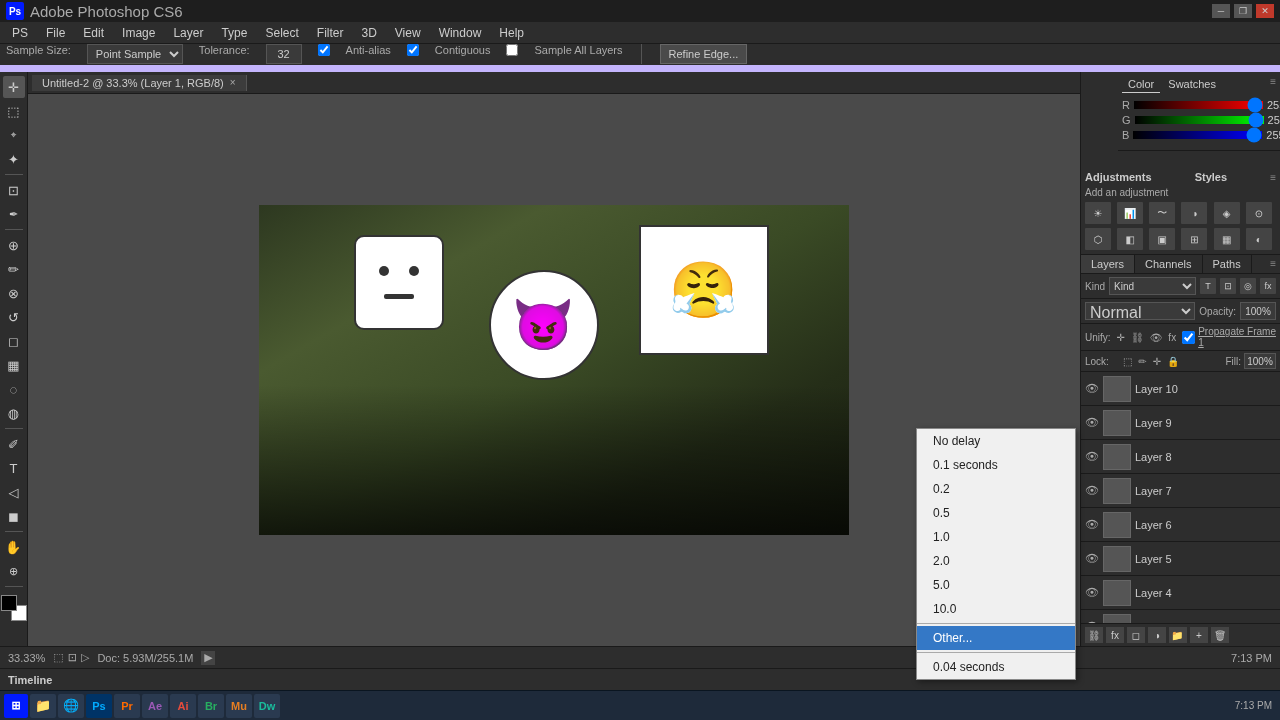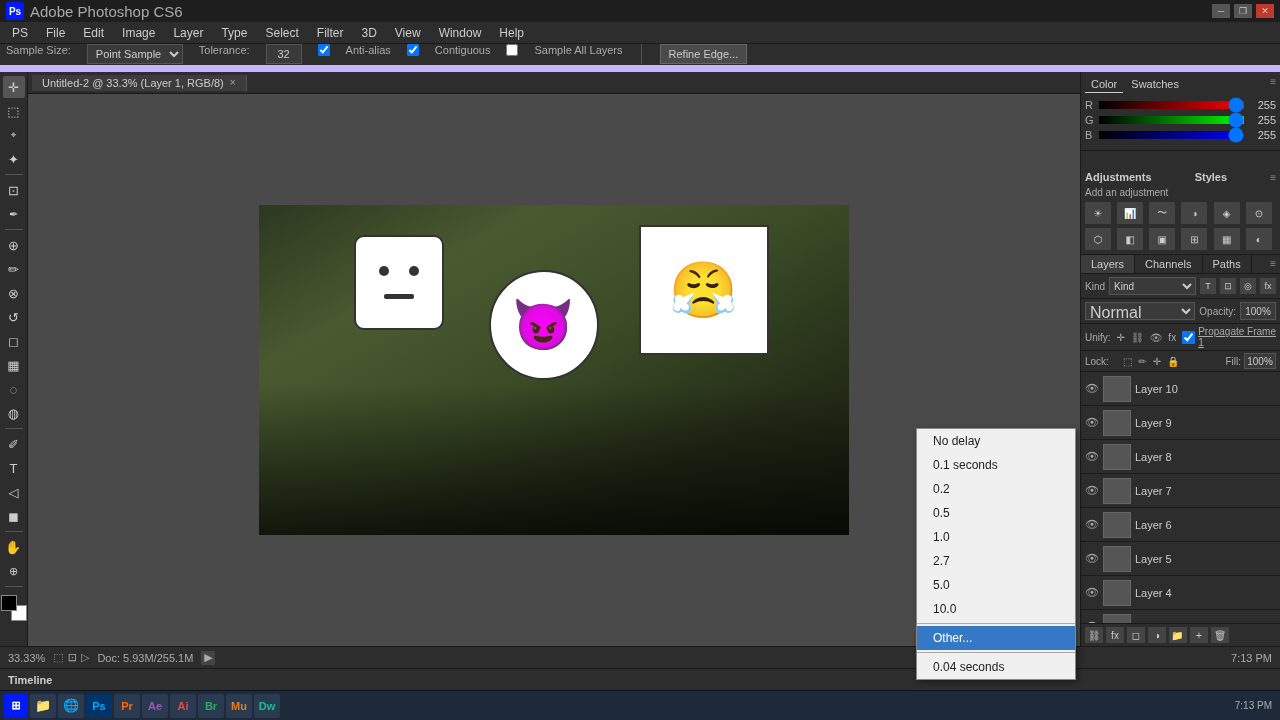--- a/index.html
+++ b/index.html
@@ -43,21 +43,21 @@
     #tab-close { color: #aaa; cursor: pointer; font-size: 10px; }
     #canvas-container { display: flex; align-items: center; justify-content: center; height: calc(100% - 22px); }
     #canvas-bg { width: 590px; height: 330px; background: #666; position: relative; overflow: hidden; }
     #canvas-img { width: 100%; height: 100%; background: linear-gradient(135deg, #3a4a2a 0%, #5a6a3a 30%, #4a5a30 60%, #2a3a20 100%); position: relative; }
 
     
     .meme-face { position: absolute; }
 
     
     #right-panel { width: 200px; background: #2d2d2d; border-left: 1px solid #1a1a1a; display: flex; flex-direction: column; }
-    #color-section { background: #2d2d2d; border-bottom: 1px solid #1a1a1a; padding: 4px; }
+    #color-section { background: #2d2d2d; border-bottom: 1px solid #1a1a1a; padding: 4px; margin-left: 37px; }
     #color-tabs { display: flex; gap: 2px; margin-bottom: 4px; }
     .color-tab { font-size: 11px; color: #ccc; padding: 2px 6px; cursor: pointer; border-bottom: 1px solid transparent; }
     .color-tab.active { border-bottom-color: #ccc; }
     #color-sliders { padding: 2px 0; }
     .color-row { display: flex; align-items: center; gap: 4px; margin-bottom: 3px; }
     .color-label { width: 10px; font-size: 11px; color: #aaa; }
     .color-slider { flex: 1; height: 8px; -webkit-appearance: none; appearance: none; border-radius: 0; }
     .color-slider-r { background: linear-gradient(to right, #000, #ff0000); }
     .color-slider-g { background: linear-gradient(to right, #000, #00ff00); }
     .color-slider-b { background: linear-gradient(to right, #000, #0000ff); }
@@ -529,21 +529,21 @@
     </div>
   </div>
 </div>
 
 <div id="delay-dropdown" style="left: 916px; top: 428px;">
   <div class="dd-item">No delay</div>
   <div class="dd-item">0.1 seconds</div>
   <div class="dd-item">0.2</div>
   <div class="dd-item">0.5</div>
   <div class="dd-item">1.0</div>
-  <div class="dd-item">2.7</div>
+  <div class="dd-item">2.0</div>
   <div class="dd-item">5.0</div>
   <div class="dd-item">10.0</div>
   <div class="dd-separator"></div>
   <div class="dd-item highlighted">Other...</div>
   <div class="dd-separator"></div>
   <div class="dd-item current-val">0.04 seconds</div>
 </div>
 
 <div style="position:absolute;bottom:0;left:0;right:0;height:30px;background:#1e2a3a;display:flex;align-items:center;gap:2px;padding:0 4px;border-top:1px solid #0a1520;">
   <div style="width:24px;height:24px;background:#001aff;display:flex;align-items:center;justify-content:center;border-radius:2px;cursor:pointer;font-size:11px;font-weight:bold;color:#fff;">⊞</div>

